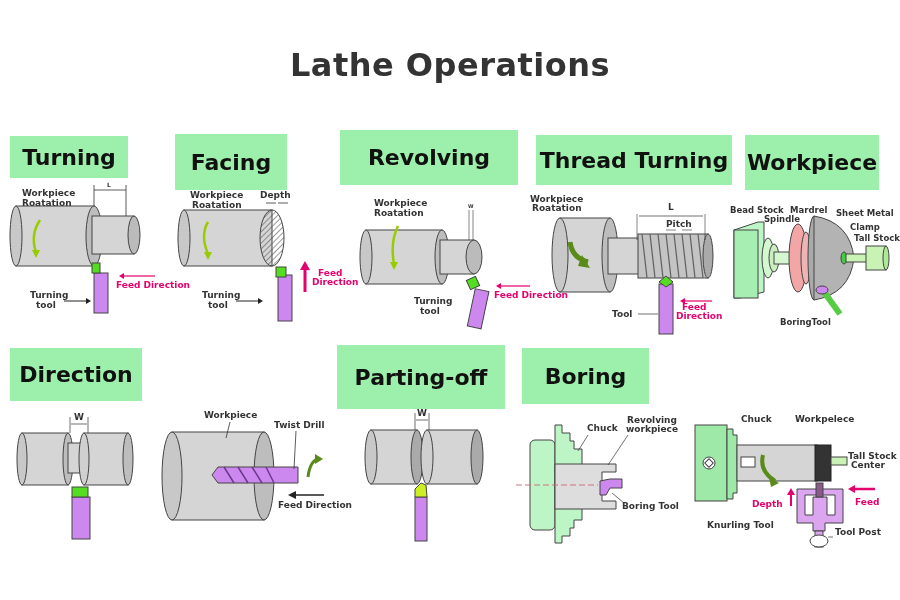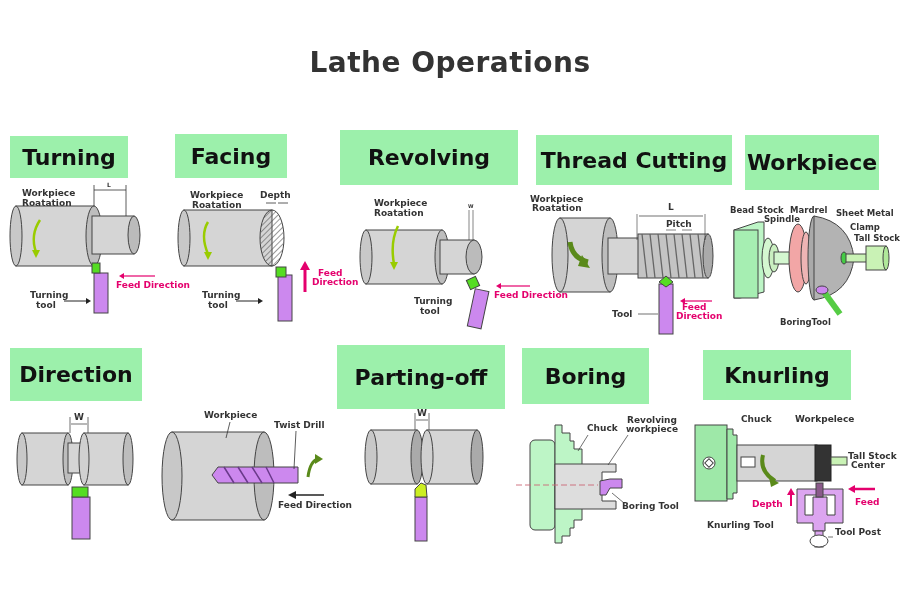--- a/index.html
+++ b/index.html
@@ -1,17 +1,17 @@
 <!DOCTYPE html>
 <html><head>
 <meta charset="utf-8">
 <style>
   html,body{margin:0;padding:0;background:#ffffff;}
   body{width:900px;height:600px;position:relative;overflow:hidden;font-family:"DejaVu Sans",sans-serif;}
-  .title{position:absolute;left:0;top:46px;width:900px;text-align:center;font-family:"DejaVu Sans",sans-serif;font-weight:bold;font-size:28px;color:#333333;letter-spacing:0.5px;}
+  .title{position:absolute;left:0;top:46px;width:900px;text-align:center;font-family:"DejaVu Sans",sans-serif;font-weight:bold;font-size:32px;color:#333333;letter-spacing:0.5px;}
   .panel{position:absolute;}
   .label-box{position:absolute;background:#9cf0ab;display:flex;align-items:center;justify-content:center;font-family:"DejaVu Sans",sans-serif;font-weight:bold;color:#111111;font-size:22px;white-space:nowrap;}
   .panel svg{position:absolute;left:0;top:0;overflow:visible;}
   svg text{font-family:"DejaVu Sans",sans-serif;font-weight:bold;}
   .t-dark{fill:#333;font-size:9px;}
   .t-pink{fill:#e4006d;font-size:9px;}
 </style>
 </head>
 <body>
 
@@ -43,21 +43,21 @@
     <text class="t-dark" x="36" y="178">tool</text>
     <line x1="64" y1="171" x2="86" y2="171" stroke="#222" stroke-width="1"></line>
     <polygon points="86,168 91,171 86,174" fill="#222"></polygon>
     <line x1="124" y1="146" x2="155" y2="146" stroke="#e4006d" stroke-width="1.2"></line>
     <polygon points="124,143 119,146 124,149" fill="#e4006d"></polygon>
     <text class="t-pink" x="116" y="158">Feed Direction</text>
   </svg>
 </div>
 
 <div class="panel" style="left:170px;top:130px;width:175px;height:200px;">
-  <div class="label-box" style="left:5px;top:4px;width:112px;height:44px;">Facing</div>
+  <div class="label-box" style="left:5px;top:4px;width:112px;height:56px;">Facing</div>
   <svg width="175" height="200">
     <defs>
       <pattern id="hatch" width="4" height="4" patternUnits="userSpaceOnUse" patternTransform="rotate(45)">
         <line x1="0" y1="0" x2="0" y2="4" stroke="#555" stroke-width="1.2"></line>
       </pattern>
     </defs>
     <rect x="14" y="80" width="88" height="56" fill="#d5d5d5" stroke="#444"></rect>
     <ellipse cx="14" cy="108" rx="6" ry="28" fill="#c8c8c8" stroke="#444"></ellipse>
     <ellipse cx="102" cy="108" rx="12" ry="28" fill="url(#hatch)" stroke="#444"></ellipse>
     <path d="M38 92 Q30 105 38 124" stroke="#99cc00" stroke-width="2.5" fill="none"></path>
@@ -105,21 +105,21 @@
 </div>
 <div style="position:absolute;left:0;top:0;">
   <svg width="900" height="600" style="position:absolute;left:0;top:0;pointer-events:none;">
     <line x1="501" y1="286" x2="530" y2="286" stroke="#e4006d" stroke-width="1.2"></line>
     <polygon points="501,283 496,286 501,289" fill="#e4006d"></polygon>
     <text class="t-pink" x="494" y="298">Feed Direction</text>
   </svg>
 </div>
 
 <div class="panel" style="left:530px;top:130px;width:200px;height:200px;">
-  <div class="label-box" style="left:6px;top:5px;width:196px;height:50px;">Thread Cutting</div>
+  <div class="label-box" style="left:6px;top:5px;width:196px;height:50px;">Thread Turning</div>
   <svg width="200" height="200">
     <rect x="30" y="88" width="50" height="74" fill="#d5d5d5" stroke="#444"></rect>
     <ellipse cx="30" cy="125" rx="8" ry="37" fill="#c8c8c8" stroke="#444"></ellipse>
     <ellipse cx="80" cy="125" rx="8" ry="37" fill="#bdbdbd" stroke="#444"></ellipse>
     <rect x="78" y="108" width="32" height="36" fill="#d5d5d5" stroke="#444"></rect>
     <g>
       <rect x="108" y="104" width="70" height="44" fill="#c4c4c4" stroke="#444"></rect>
       <path d="M112 104 l5 44 M120 104 l5 44 M128 104 l5 44 M136 104 l5 44 M144 104 l5 44 M152 104 l5 44 M160 104 l5 44 M168 104 l5 44" stroke="#666" stroke-width="1.3"></path>
       <ellipse cx="178" cy="126" rx="5" ry="22" fill="#aaa" stroke="#444"></ellipse>
     </g>
@@ -257,21 +257,20 @@
     <line x1="78" y1="90" x2="68" y2="106" stroke="#333" stroke-width="0.7"></line>
     <text class="t-dark" x="117" y="78">Revolving</text>
     <text class="t-dark" x="116" y="87">workpiece</text>
     <line x1="118" y1="90" x2="98" y2="120" stroke="#333" stroke-width="0.7"></line>
     <line x1="102" y1="148" x2="114" y2="158" stroke="#333" stroke-width="0.7"></line>
     <text class="t-dark" x="112" y="164">Boring Tool</text>
   </svg>
 </div>
 
 <div class="panel" style="left:685px;top:345px;width:215px;height:215px;">
-  <div class="label-box" style="left:18px;top:5px;width:148px;height:50px;">Knurling</div>
   <svg width="215" height="215">
     <g>
       <rect x="10" y="80" width="32" height="76" fill="#9ee8a8" stroke="#444"></rect>
       <path d="M42 84 L48 84 L48 90 L52 90 L52 148 L48 148 L48 154 L42 154 Z" fill="#9ee8a8" stroke="#444"></path>
       <circle cx="24" cy="118" r="6" fill="#fff" stroke="#444"></circle>
       <rect x="21" y="115" width="6" height="6" fill="#fff" stroke="#444" transform="rotate(45 24 118)"></rect>
     </g>
     <rect x="52" y="100" width="80" height="36" fill="#d5d5d5" stroke="#444"></rect>
     <rect x="56" y="112" width="14" height="10" fill="#fff" stroke="#444"></rect>
     <rect x="130" y="100" width="16" height="36" fill="#333" stroke="#222"></rect>

